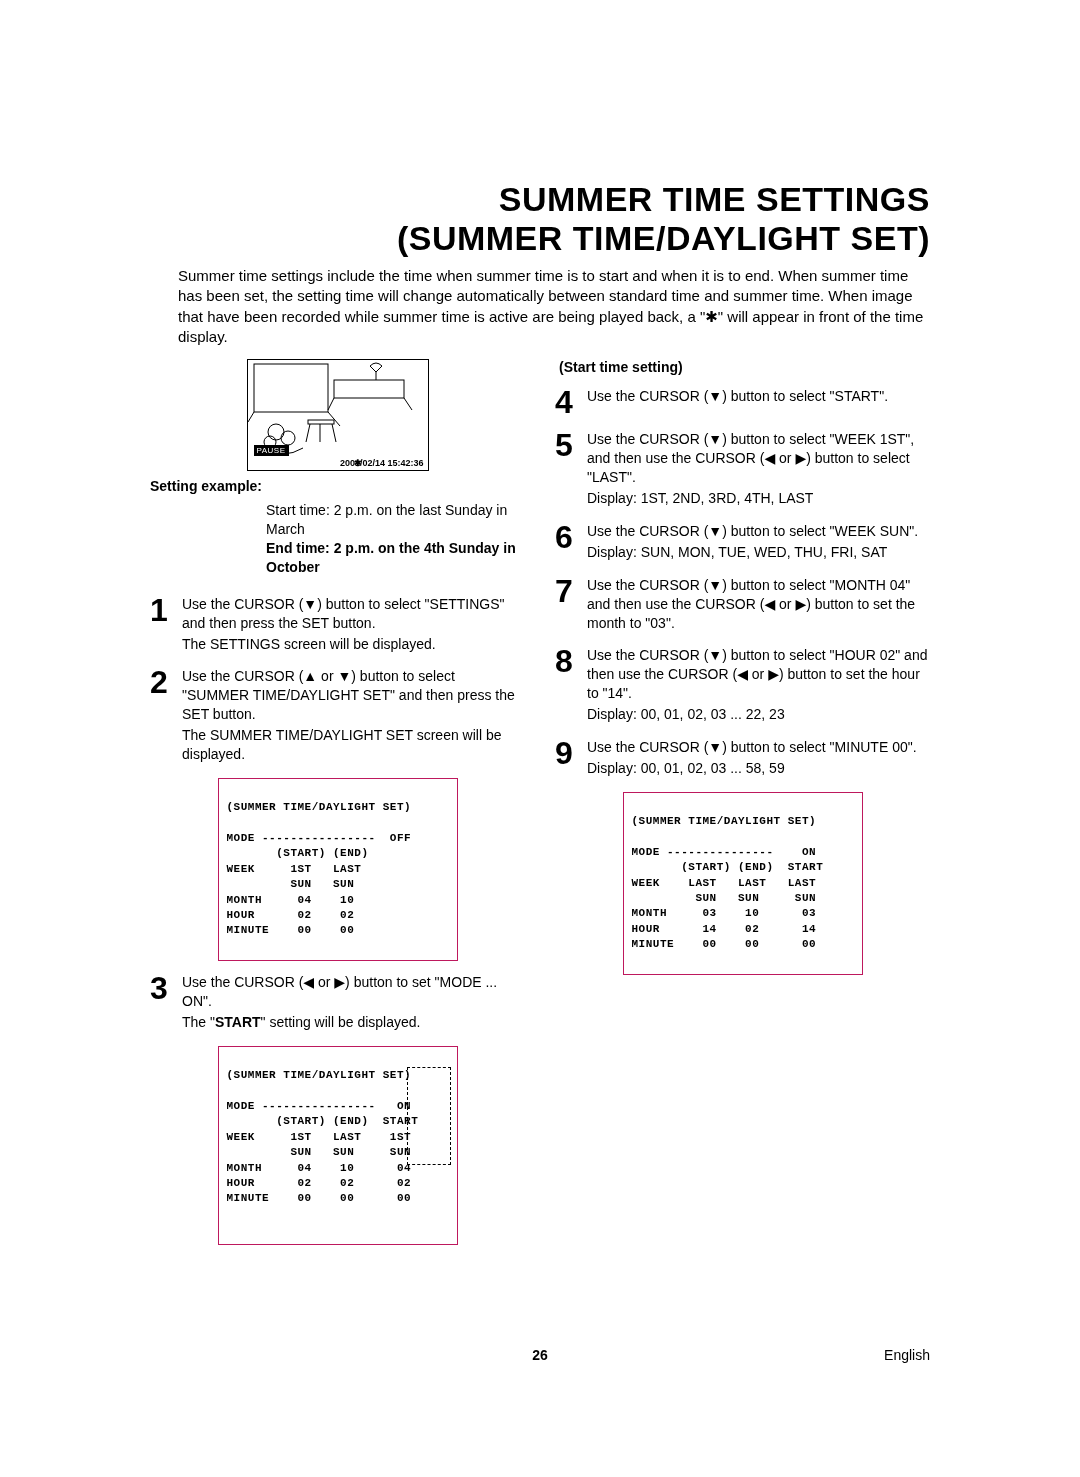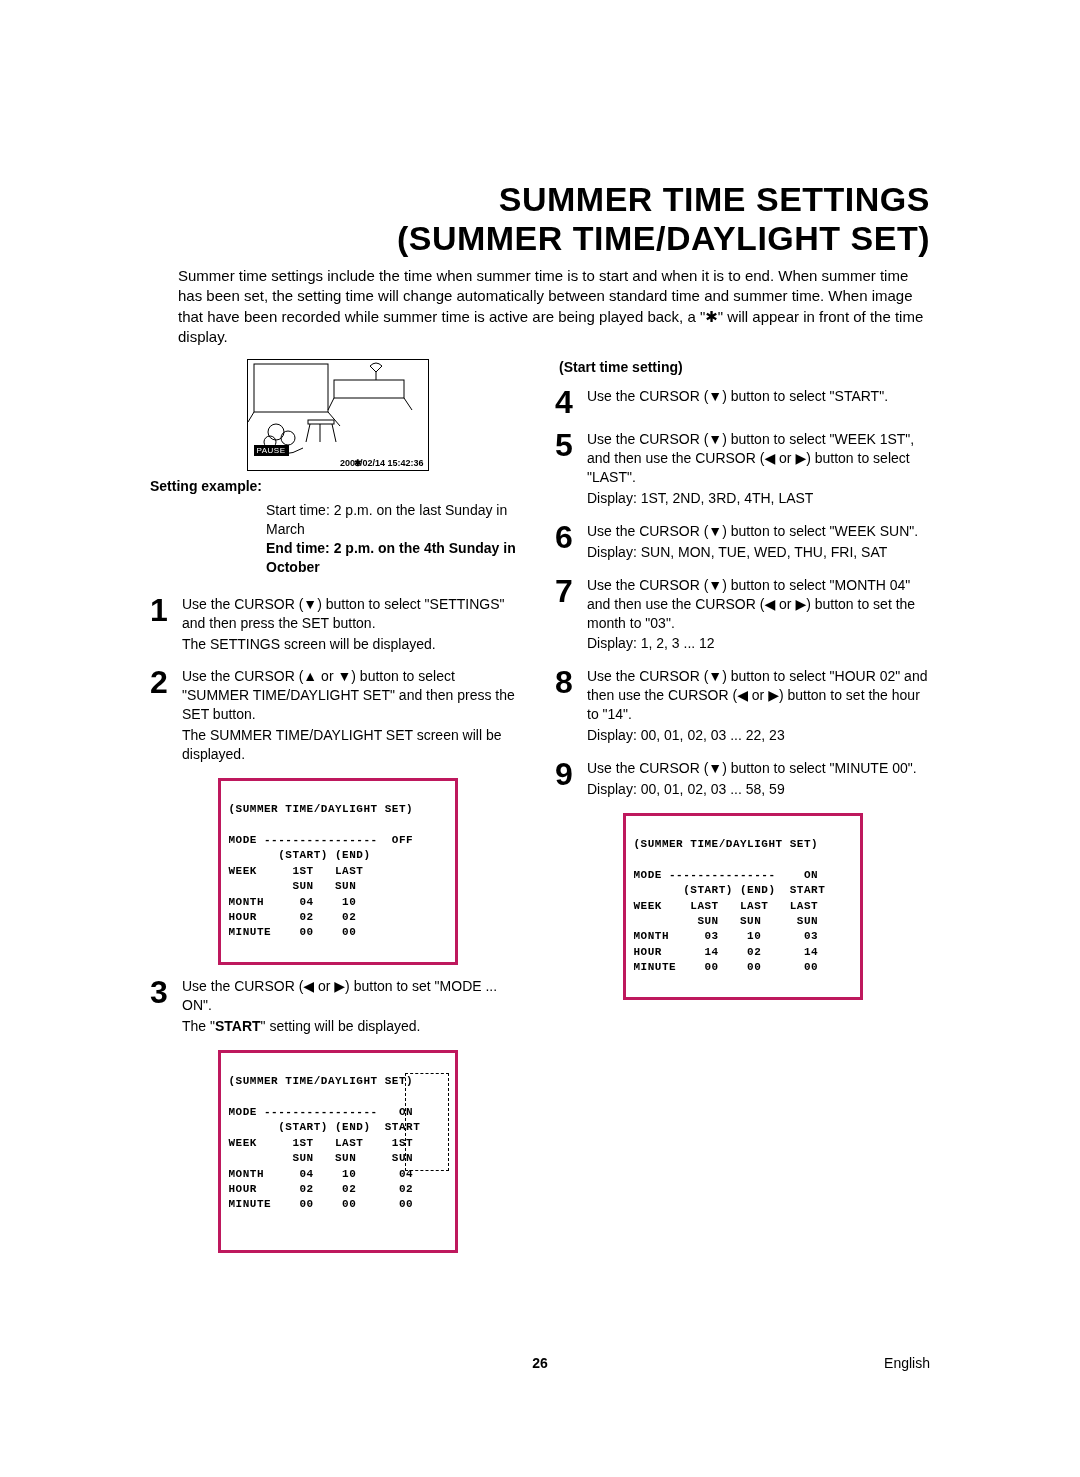--- a/index.html
+++ b/index.html
@@ -102,21 +102,21 @@
   .sub { font-size: 14px; margin-top: 2px; }
   .section-head {
     font-weight: 700;
     font-size: 14px;
     margin: 0 0 12px 4px;
   }
   .osd {
     font-family: "Courier New", monospace;
     font-size: 11px;
     font-weight: bold;
-    border: 3px solid #be185d;
+    border: 1px solid #be185d;
     padding: 6px 8px 6px 8px;
     margin: 6px auto 12px auto;
     width: 240px;
     line-height: 1.4;
     letter-spacing: 0.5px;
     white-space: pre;
     position: relative;
     box-sizing: border-box;
   }
   .dashed-col {
@@ -266,21 +266,20 @@
         <div class="step-body">
           <span class="b">Use the CURSOR (▼) button to select "WEEK SUN".</span>
           <div class="sub">Display: SUN, MON, TUE, WED, THU, FRI, SAT</div>
         </div>
       </div>
 
       <div class="step">
         <div class="step-num">7</div>
         <div class="step-body">
           <span class="b">Use the CURSOR (▼) button to select "MONTH 04" and then use the CURSOR (◀ or ▶) button to set the month to "03".</span>
-          <div class="sub">Display: 1, 2, 3 ... 12</div>
         </div>
       </div>
 
       <div class="step">
         <div class="step-num">8</div>
         <div class="step-body">
           <span class="b">Use the CURSOR (▼) button to select "HOUR 02" and then use the CURSOR (◀ or ▶) button to set the hour to "14".</span>
           <div class="sub">Display: 00, 01, 02, 03 ... 22, 23</div>
         </div>
       </div>

